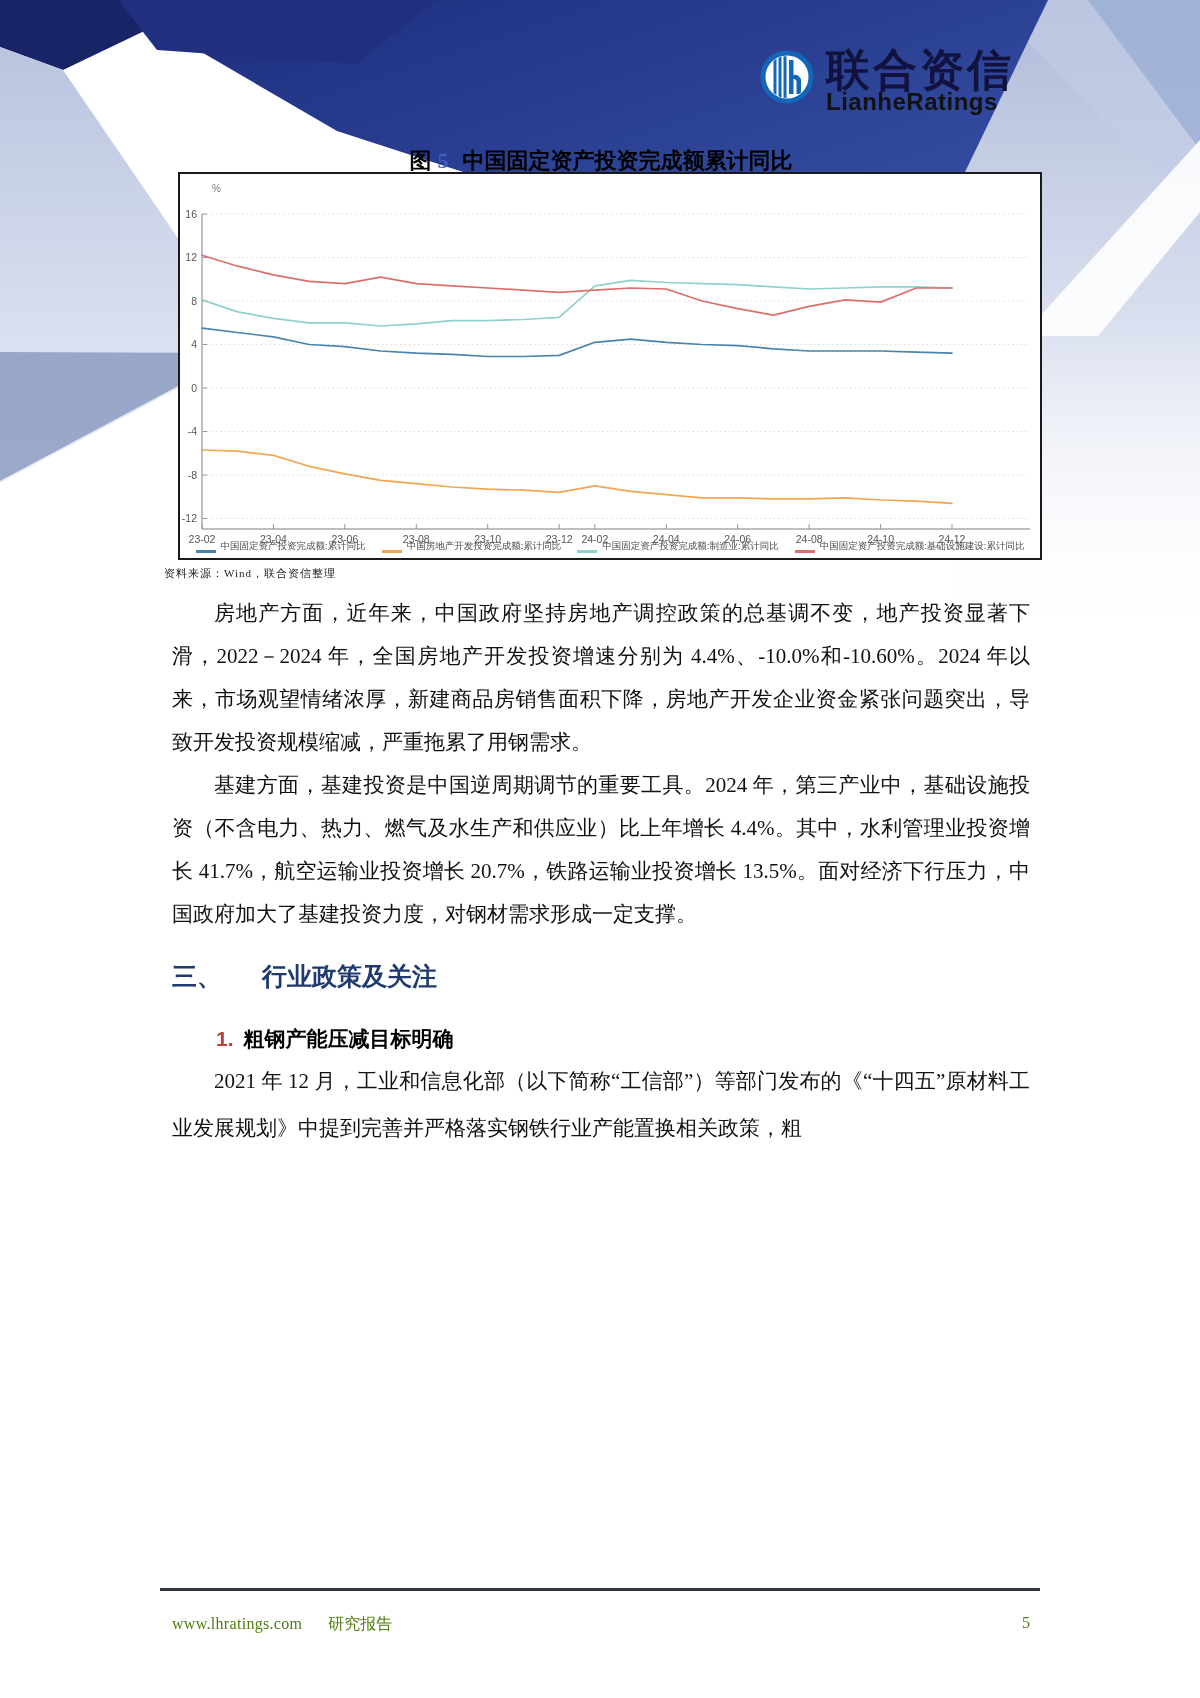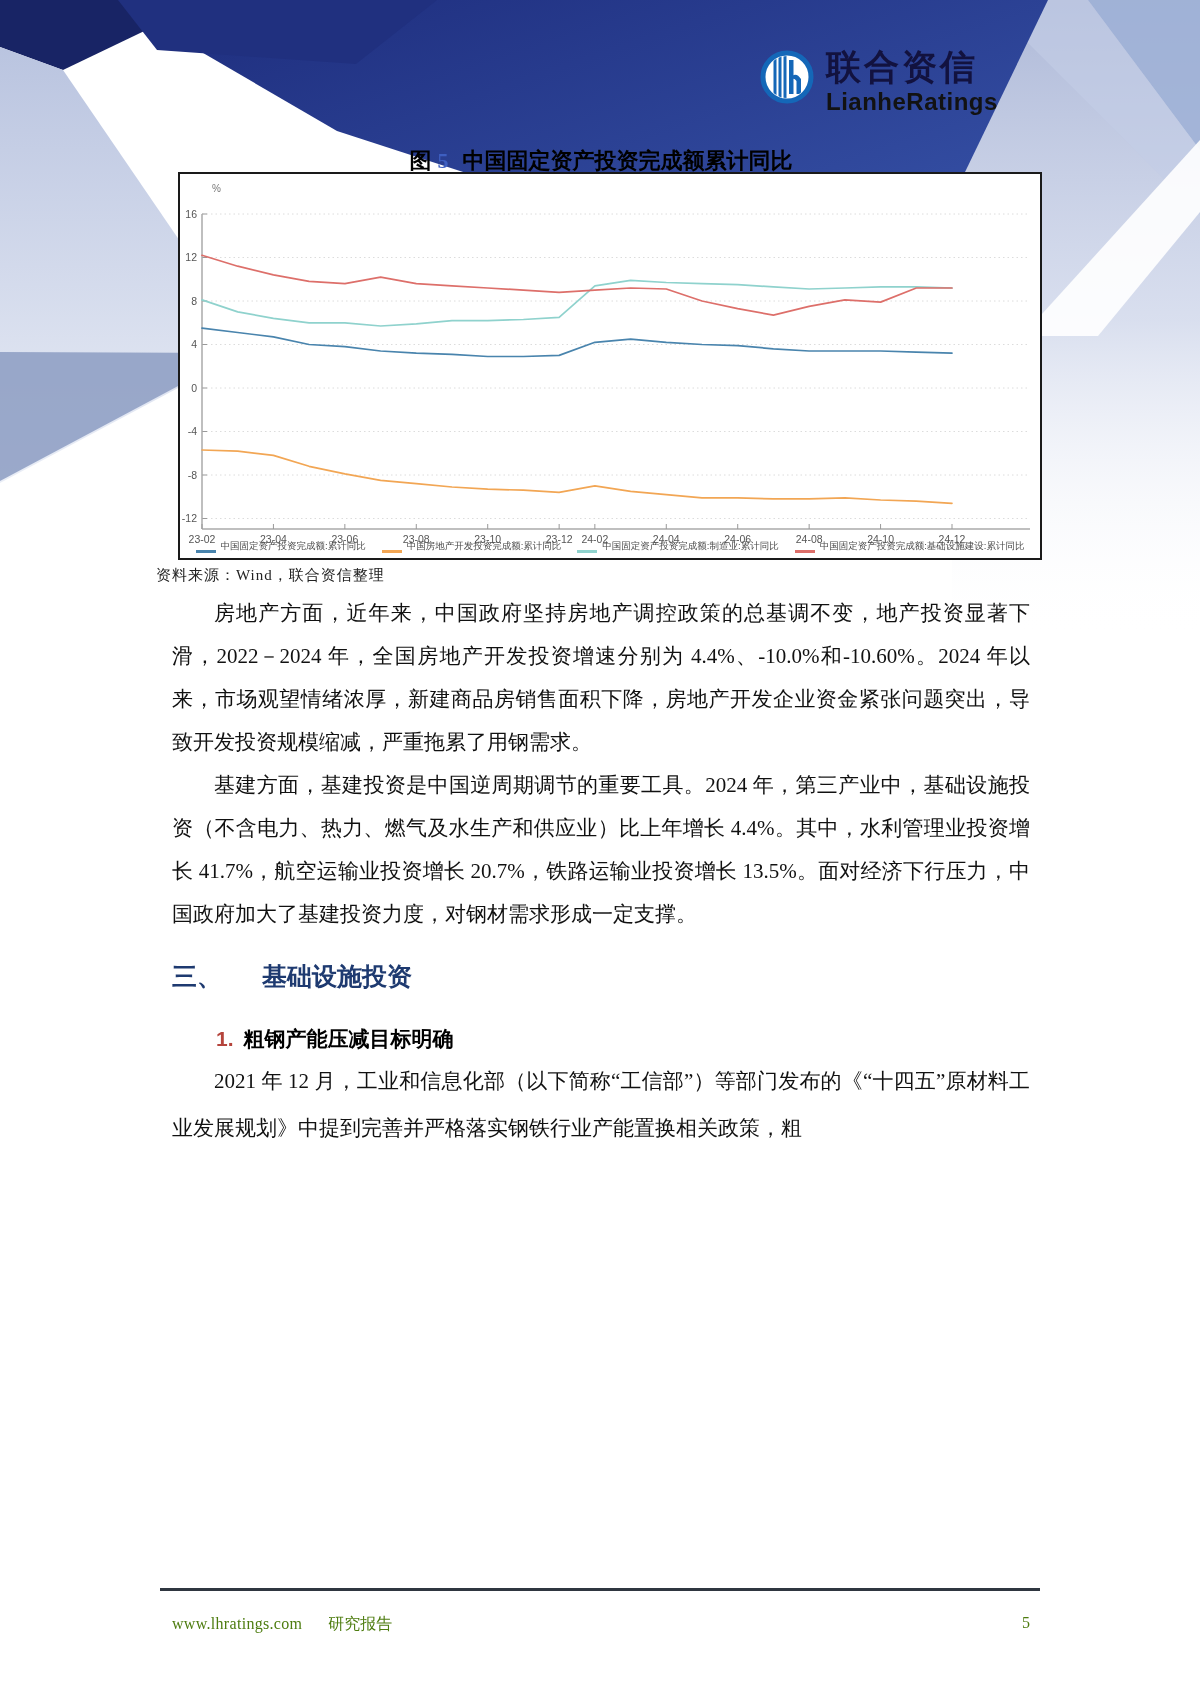--- a/index.html
+++ b/index.html
@@ -6,38 +6,38 @@
   body{
     width:1200px;height:1698px;position:relative;background:#ffffff;
     font-family:"Liberation Serif","DejaVu Serif",serif;color:#111;overflow:hidden;
   }
   .deco{position:absolute;top:0;left:0;width:1200px;height:640px;z-index:0;pointer-events:none;}
   .content{position:relative;z-index:1;}
 
   
   .logo{position:absolute;top:50px;left:760px;display:flex;align-items:flex-start;z-index:2;}
   .logo-text{margin-left:12px;}
-  .logo-cn{font-family:Liberation Mono, monospace;font-weight:bold;
-    font-size:35px;letter-spacing:3px;color:#12123f;line-height:40px;}
+  .logo-cn{font-family:Liberation Sans, sans-serif;font-weight:bold;
+    font-size:44px;letter-spacing:3px;color:#12123f;line-height:40px;}
   .logo-en{font-family:"Liberation Sans","DejaVu Sans",sans-serif;font-weight:bold;
     font-size:24px;color:#121212;line-height:24px;letter-spacing:0.5px;}
 
   
   .fig-title{position:absolute;top:146px;left:172px;width:858px;text-align:center;
     font-weight:bold;font-size:22px;color:#000;}
   .fig-title .num{color:#3e5fc1;margin:0 14px 0 6px;}
   .chart-box{position:absolute;top:172px;left:178px;width:864px;height:388px;
     background:#fff;border:2px solid #1a1a1a;box-sizing:border-box;}
   .chart-box svg{display:block;}
   .legend{position:absolute;left:0;bottom:5px;width:100%;display:flex;justify-content:center;
     align-items:center;gap:16px;font-family:"Liberation Sans","DejaVu Sans",sans-serif;}
   .legend .item{display:flex;align-items:flex-end;gap:5px;}
   .legend .swatch{display:inline-block;width:20px;height:3px;}
   .legend .lbl{font-size:9.5px;color:#4a4a4a;white-space:nowrap;}
-  .source{position:absolute;top:566px;left:156px;font-size:15px;color:#222;letter-spacing:1px;}
+  .source{position:absolute;top:566px;left:164px;font-size:11px;color:#222;letter-spacing:1px;}
 
   
   .body-text{position:absolute;top:592px;left:172px;width:858px;}
   .body-text p{margin:0;font-size:21px;line-height:43px;text-align:justify;text-indent:2em;}
   .sec-heading{margin:20px 0 0 0;font-family:"Liberation Sans","DejaVu Sans",sans-serif;
     font-weight:bold;font-size:25px;color:#1e3a70;line-height:40px;}
   .sec-heading .h-num{margin-right:40px;}
   .sub-heading{margin:26px 0 0 44px;font-family:"Liberation Sans","DejaVu Sans",sans-serif;
     font-weight:bold;font-size:21px;color:#000;line-height:34px;}
   .sub-heading .s-num{color:#b5443c;margin-right:10px;}
@@ -186,21 +186,21 @@
         </span>
       </div>
   </div>
 
   <div class="source">资料来源：Wind，联合资信整理</div>
 
   <div class="body-text">
     <p>房地产方面，近年来，中国政府坚持房地产调控政策的总基调不变，地产投资显著下滑，2022－2024 年，全国房地产开发投资增速分别为 4.4%、-10.0%和-10.60%。2024 年以来，市场观望情绪浓厚，新建商品房销售面积下降，房地产开发企业资金紧张问题突出，导致开发投资规模缩减，严重拖累了用钢需求。</p>
     <p>基建方面，基建投资是中国逆周期调节的重要工具。2024 年，第三产业中，基础设施投资（不含电力、热力、燃气及水生产和供应业）比上年增长 4.4%。其中，水利管理业投资增长 41.7%，航空运输业投资增长 20.7%，铁路运输业投资增长 13.5%。面对经济下行压力，中国政府加大了基建投资力度，对钢材需求形成一定支撑。</p>
 
-    <div class="sec-heading"><span class="h-num">三、</span><span>基础设施投资</span></div>
+    <div class="sec-heading"><span class="h-num">三、</span><span>行业政策及关注</span></div>
 
     <div class="sub-heading"><span class="s-num">1.</span><span>粗钢产能压减目标明确</span></div>
 
     <p class="last-para">2021 年 12 月，工业和信息化部（以下简称“工信部”）等部门发布的《“十四五”原材料工业发展规划》中提到完善并严格落实钢铁行业产能置换相关政策，粗</p>
   </div>
 
   <div class="footer-rule"></div>
   <div class="footer-row">
     <span class="site">www.lhratings.com</span><span class="doctype">研究报告</span>
     <span class="page-num">5</span>

